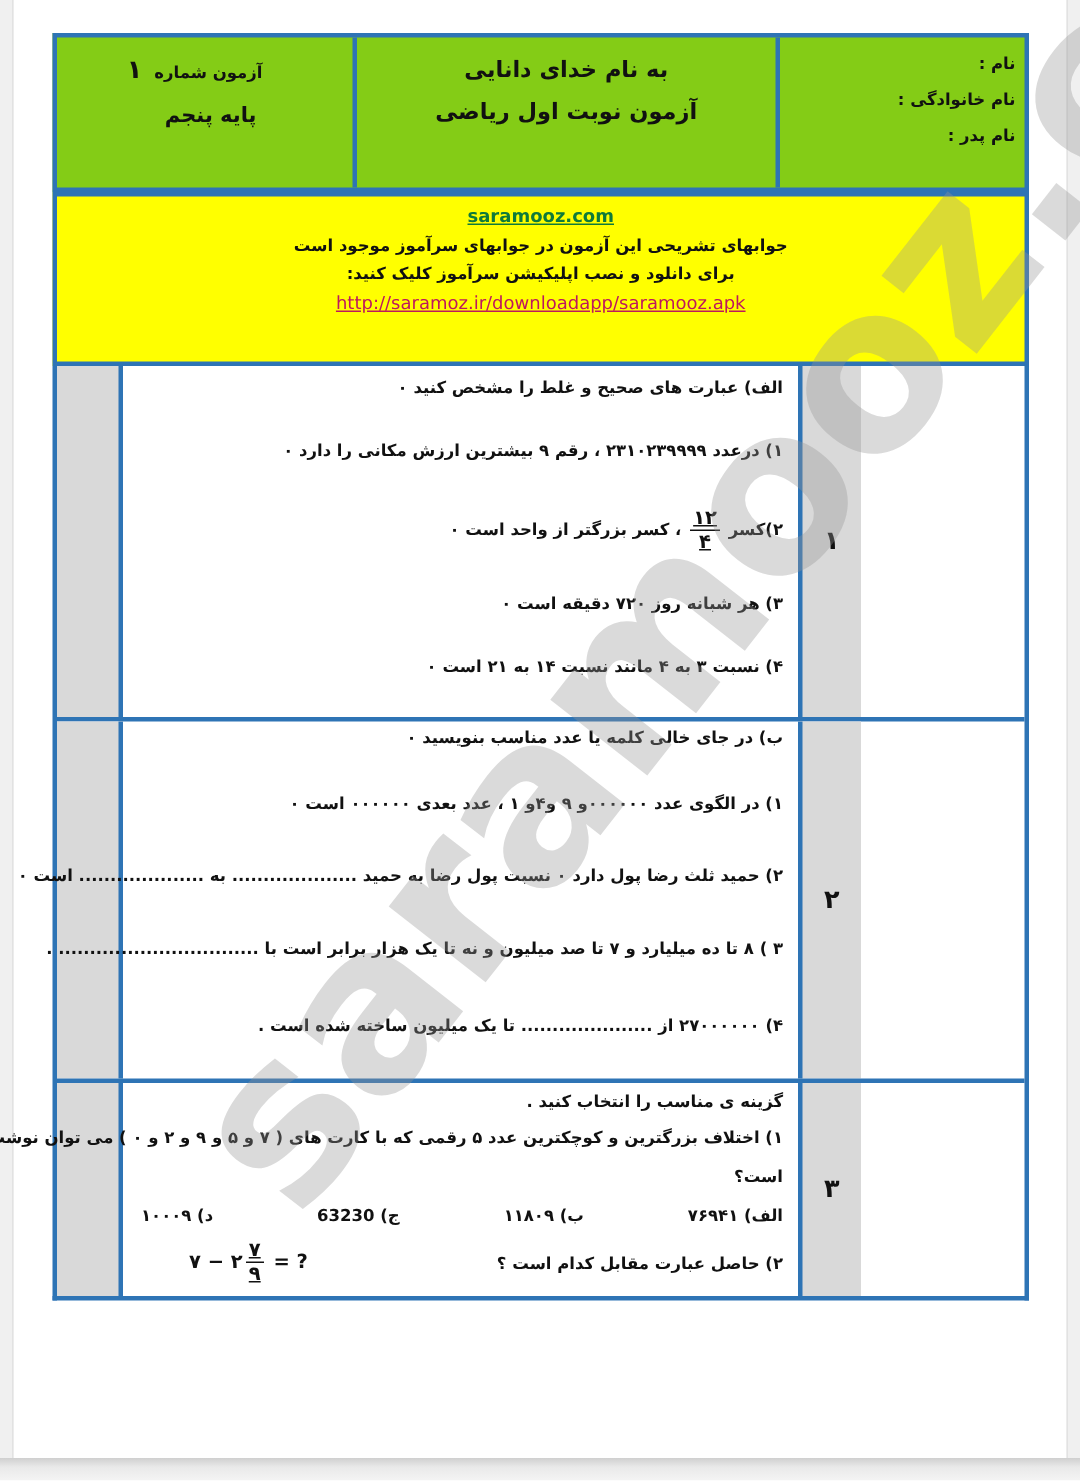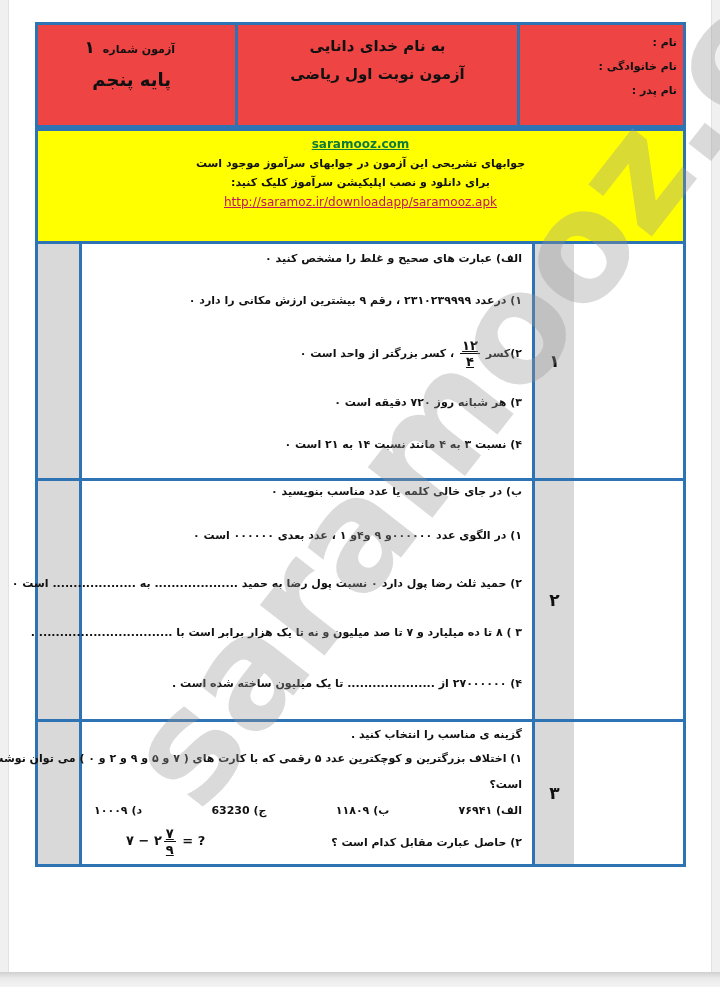--- a/index.html
+++ b/index.html
@@ -5,31 +5,31 @@
     html, body { margin: 0; padding: 0; }
     body {
       width: 720px; height: 987px; background: #ffffff; position: relative;
       font-family: "DejaVu Sans", sans-serif; overflow: hidden; color: #111;
     }
     .page-edge-left { position:absolute; left:0; top:0; width:8px; height:975px; background:#f0f0f0; border-right:1px solid #e2e2e2; }
     .page-edge-right { position:absolute; right:0; top:0; width:8px; height:975px; background:#f0f0f0; border-left:1px solid #e2e2e2; }
     .page-bottom { position:absolute; left:0; top:972px; width:720px; height:15px; background:linear-gradient(#cfcfcf,#e9e9e9 40%,#f4f4f4); }
 
     
-    .header { position:absolute; left:35px; top:22px; width:651px; height:106px; background:#ef4444; border:3px solid #2e74b5; box-sizing:border-box; display:flex; }
+    .header { position:absolute; left:35px; top:22px; width:651px; height:106px; background:#84cc16; border:3px solid #2e74b5; box-sizing:border-box; display:flex; }
     .hcell { height:100%; box-sizing:border-box; position:relative; }
     .hcell.right { width:166px; border-left:3px solid #2e74b5; direction:rtl; padding:6px 6px 0 0; }
     .hcell.mid { width:282px; border-left:3px solid #2e74b5; text-align:center; direction:rtl; }
     .hcell.left { flex:1; direction:rtl; text-align:center; }
     .field-label { font-size:11px; font-weight:bold; line-height:24px; text-align:right; }
     .mid-title1 { font-size:15px; font-weight:bold; margin-top:12px; }
     .mid-title2 { font-size:15px; font-weight:bold; margin-top:10px; }
     .exam-no { font-size:11px; font-weight:bold; position:absolute; right:60px; top:12px; }
     .exam-no .num { font-size:17px; margin-right:4px; }
-    .grade { font-size:18px; font-weight:bold; position:absolute; right:64px; top:44px; }
+    .grade { font-size:14px; font-weight:bold; position:absolute; right:64px; top:44px; }
 
     
     .banner { position:absolute; left:35px; top:128px; width:651px; height:116px; background:#ffff00; border:3px solid #2e74b5; box-sizing:border-box; text-align:center; direction:rtl; }
     .banner .site { color:#0f7a3a; font-size:12px; font-weight:bold; text-decoration:underline; margin-top:6px; direction:ltr; }
     .banner .line { font-size:11px; font-weight:bold; margin-top:6px; }
     .banner .link { color:#be185d; font-size:12px; text-decoration:underline; margin-top:6px; direction:ltr; }
 
     
     .qtable { position:absolute; left:35px; top:244px; width:651px; height:623px; border:3px solid #2e74b5; border-top:none; box-sizing:border-box; }
     .qrow { position:absolute; left:0; width:536px; box-sizing:border-box; }

